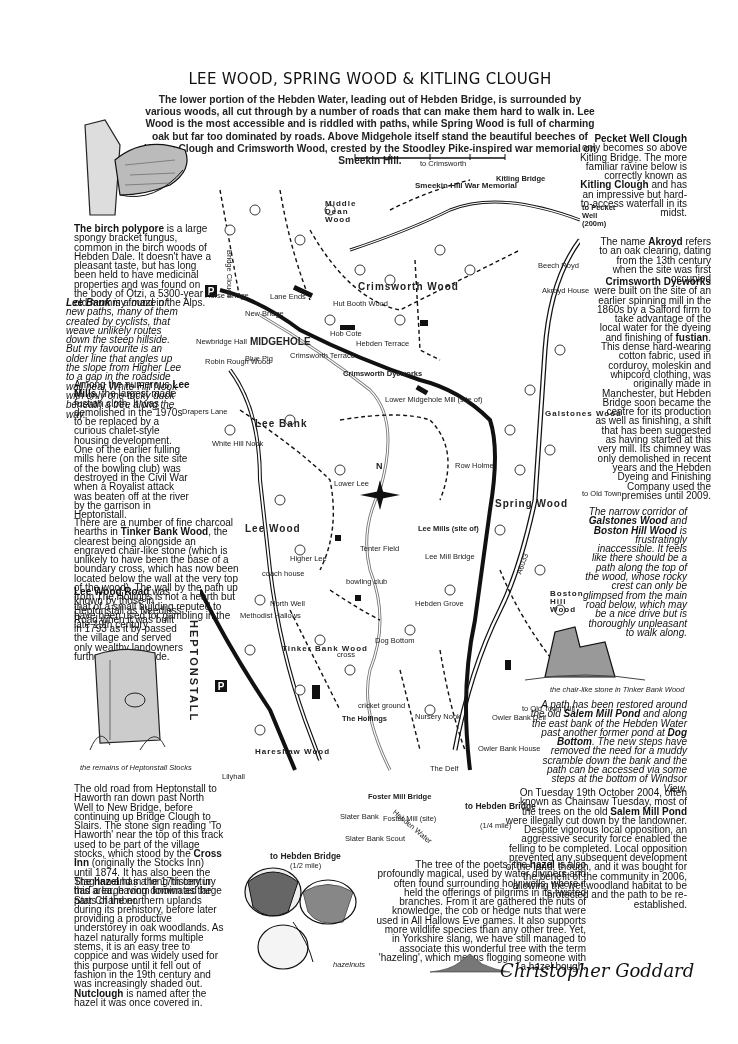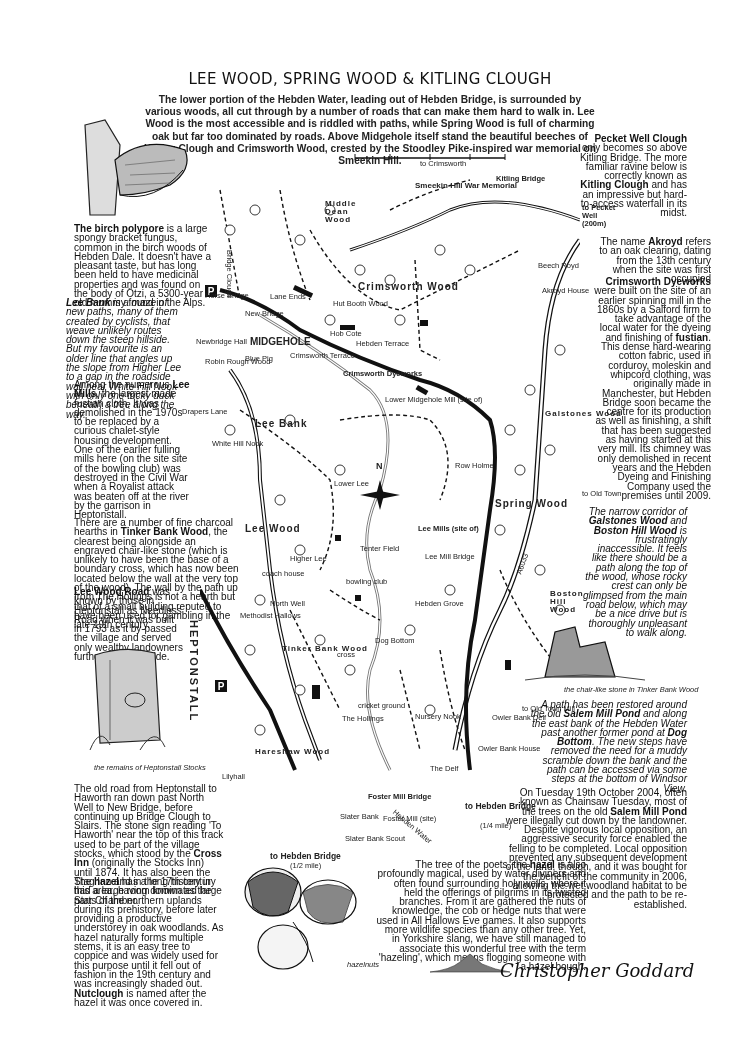--- a/index.html
+++ b/index.html
@@ -4,21 +4,21 @@
 <style>
   html,body{margin:0;padding:0;background:#fff;}
   body{width:738px;height:1044px;position:relative;overflow:hidden;font-family:"DejaVu Sans",sans-serif;color:#111;}
   .title{position:absolute;left:140px;top:70px;width:460px;text-align:center;font-family:"DejaVu Sans",sans-serif;font-size:15px;letter-spacing:0.3px;font-weight:normal;}
   .intro{position:absolute;left:140px;top:94px;width:460px;text-align:center;font-family:"Liberation Sans",sans-serif;font-size:10.2px;line-height:12.2px;font-weight:bold;color:#222;}
   .note{position:absolute;font-family:"Liberation Sans",sans-serif;font-size:10px;line-height:9.3px;color:#111;}
   .note b{font-weight:bold;}
   .note.it{font-style:italic;}
   .r{text-align:right;}
   .c{text-align:right;}
-  .caption{position:absolute;font-family:"Liberation Sans",sans-serif;font-style:italic;font-size:7.5px;color:#222;margin-left:14px;}
+  .caption{position:absolute;font-family:"Liberation Sans",sans-serif;font-style:italic;font-size:7.5px;color:#222;}
   .map{position:absolute;left:200px;top:150px;width:380px;height:720px;}
   .lbl{position:absolute;font-family:"Liberation Sans",sans-serif;font-size:7.5px;line-height:8px;color:#222;white-space:nowrap;}
   .lbl.big{font-size:10px;font-weight:bold;letter-spacing:1px;}
   .lbl.town{font-size:10px;font-weight:bold;}
   .lbl.vert{writing-mode:vertical-rl;}
   .illus{position:absolute;}
   .sig{position:absolute;left:500px;top:960px;font-family:"DejaVu Serif",serif;font-style:italic;font-size:18px;color:#111;}
 </style>
 </head>
 <body>
@@ -203,21 +203,21 @@
 <div class="lbl big" style="left:550px;top:590px;font-size:8px;width:30px;white-space:normal">Boston Hill Wood</div>
 <div class="lbl" style="left:512px;top:560px;transform:rotate(-70deg)">A6033</div>
 <div class="lbl" style="left:346px;top:578px">bowling club</div>
 <div class="lbl" style="left:415px;top:600px">Hebden Grove</div>
 <div class="lbl" style="left:262px;top:570px">coach house</div>
 <div class="lbl" style="left:270px;top:600px">North Well</div>
 <div class="lbl" style="left:240px;top:612px">Methodist Hallows</div>
 <div class="lbl big" style="left:282px;top:645px;font-size:8px">Tinker Bank Wood</div>
 <div class="lbl" style="left:337px;top:651px">cross</div>
 <div class="lbl" style="left:358px;top:702px">cricket ground</div>
-<div class="lbl" style="left:342px;top:715px;font-weight:normal">The Hollings</div>
+<div class="lbl" style="left:342px;top:715px;font-weight:bold">The Hollings</div>
 <div class="lbl" style="left:375px;top:637px">Dog Bottom</div>
 <div class="lbl" style="left:415px;top:713px">Nursery Nook</div>
 <div class="lbl" style="left:492px;top:714px">Owler Bank Delf</div>
 <div class="lbl" style="left:478px;top:745px">Owler Bank House</div>
 <div class="lbl" style="left:430px;top:765px">The Delf</div>
 <div class="lbl big" style="left:255px;top:748px;font-size:8px">Hareshaw Wood</div>
 <div class="lbl" style="left:222px;top:773px">Lilyhall</div>
 <div class="lbl" style="left:368px;top:793px;font-weight:bold">Foster Mill Bridge</div>
 <div class="lbl" style="left:383px;top:815px">Foster Mill (site)</div>
 <div class="lbl" style="left:340px;top:813px">Slater Bank</div>

